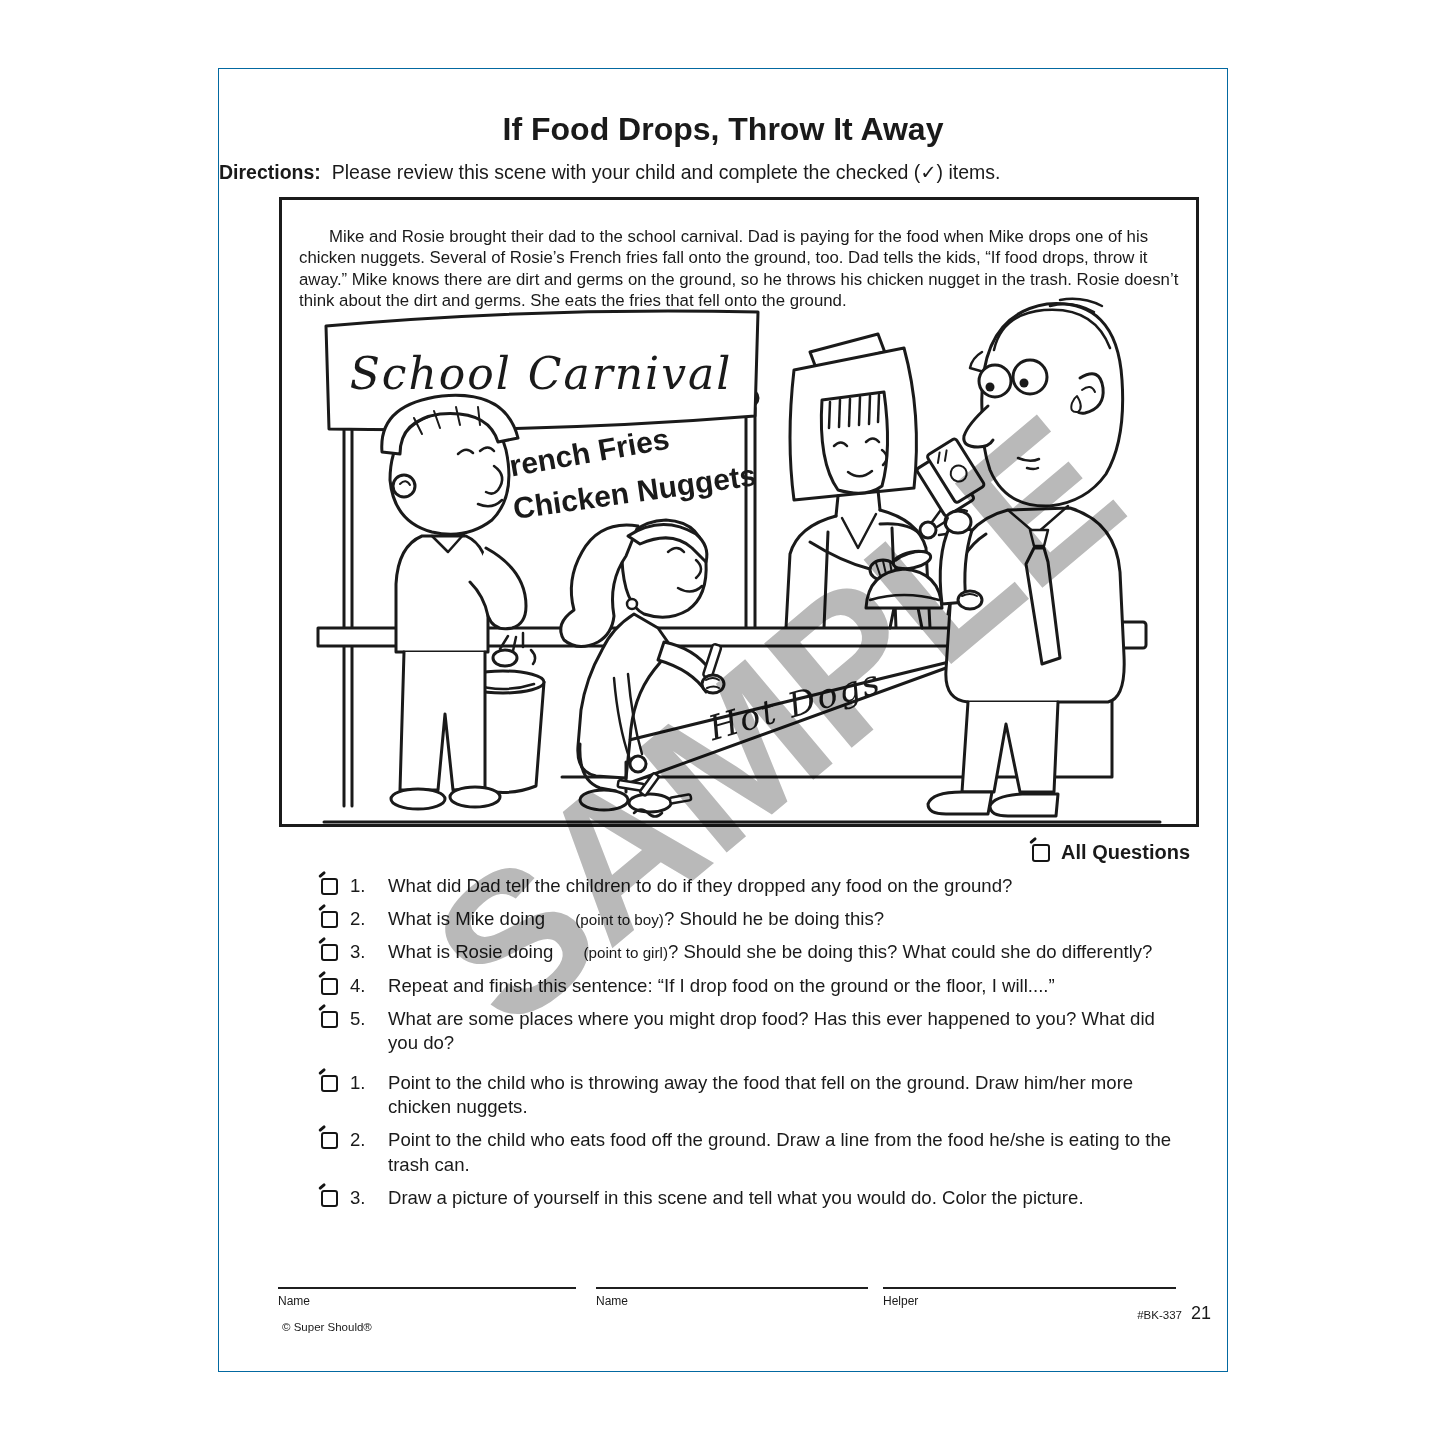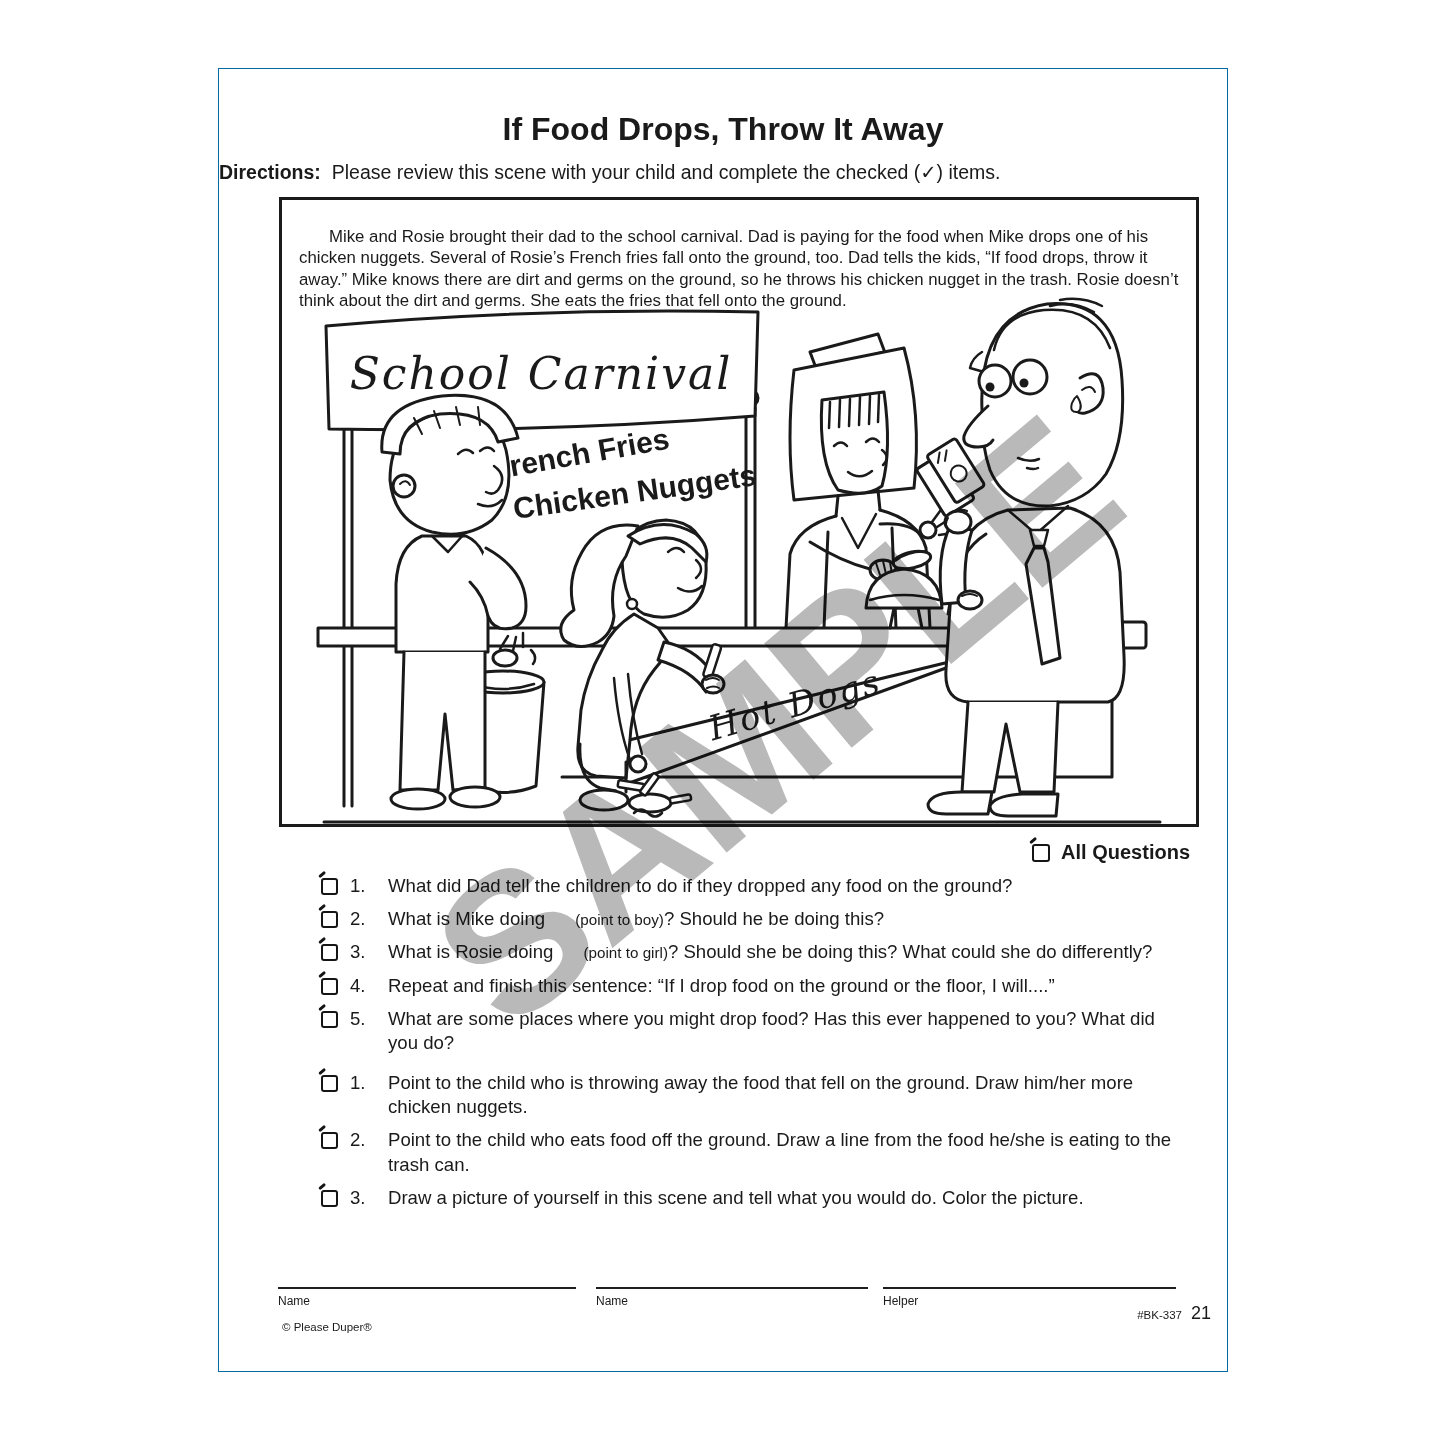--- a/index.html
+++ b/index.html
@@ -257,20 +257,20 @@
       <span class="cbx"></span>
       <span class="num">3.</span>
       <div class="q-text"><span>Draw a picture of yourself in this scene and tell what you would do. Color the picture.</span></div>
     </div>
   </div>
 
   <div class="sig-field" id="sig-0">Name</div>
   <div class="sig-field" id="sig-1">Name</div>
   <div class="sig-field" id="sig-2">Helper</div>
 
-  <div class="copyright">© Please Duper®</div>
+  <div class="copyright">© Super Should®</div>
   <div class="booknum">
     <span class="code">#BK-337</span>
     <span class="pagenum">21</span>
   </div>
 
   <div class="watermark" style="color: rgb(185, 185, 185);">SAMPLE</div>
 </div>
 
 </body></html>

